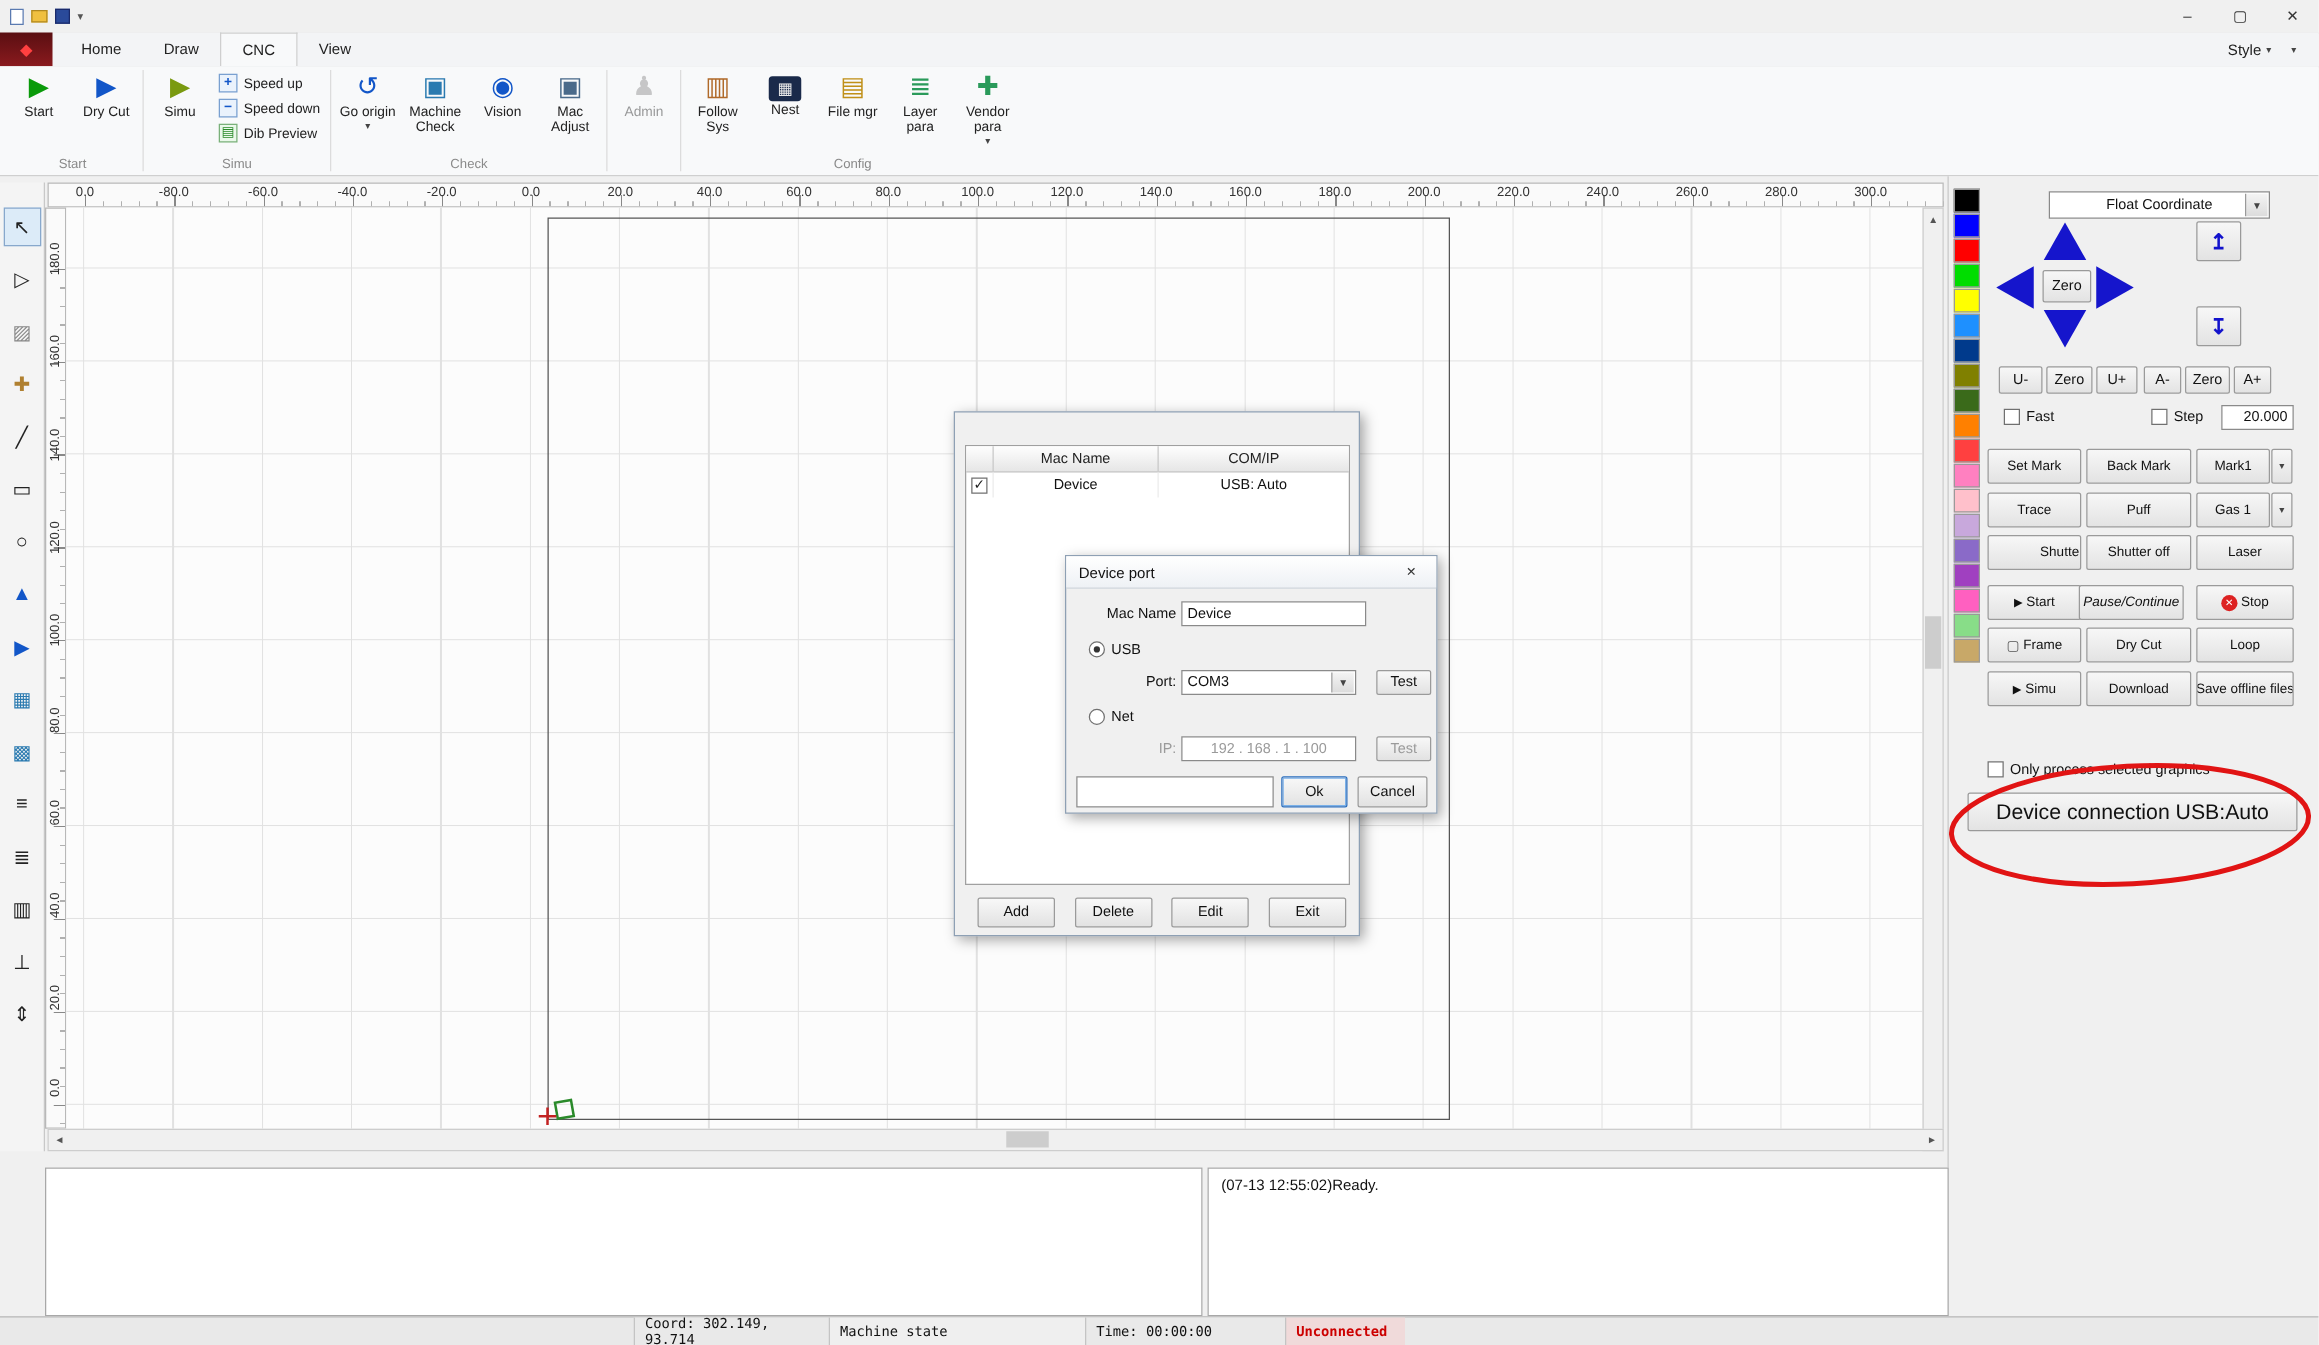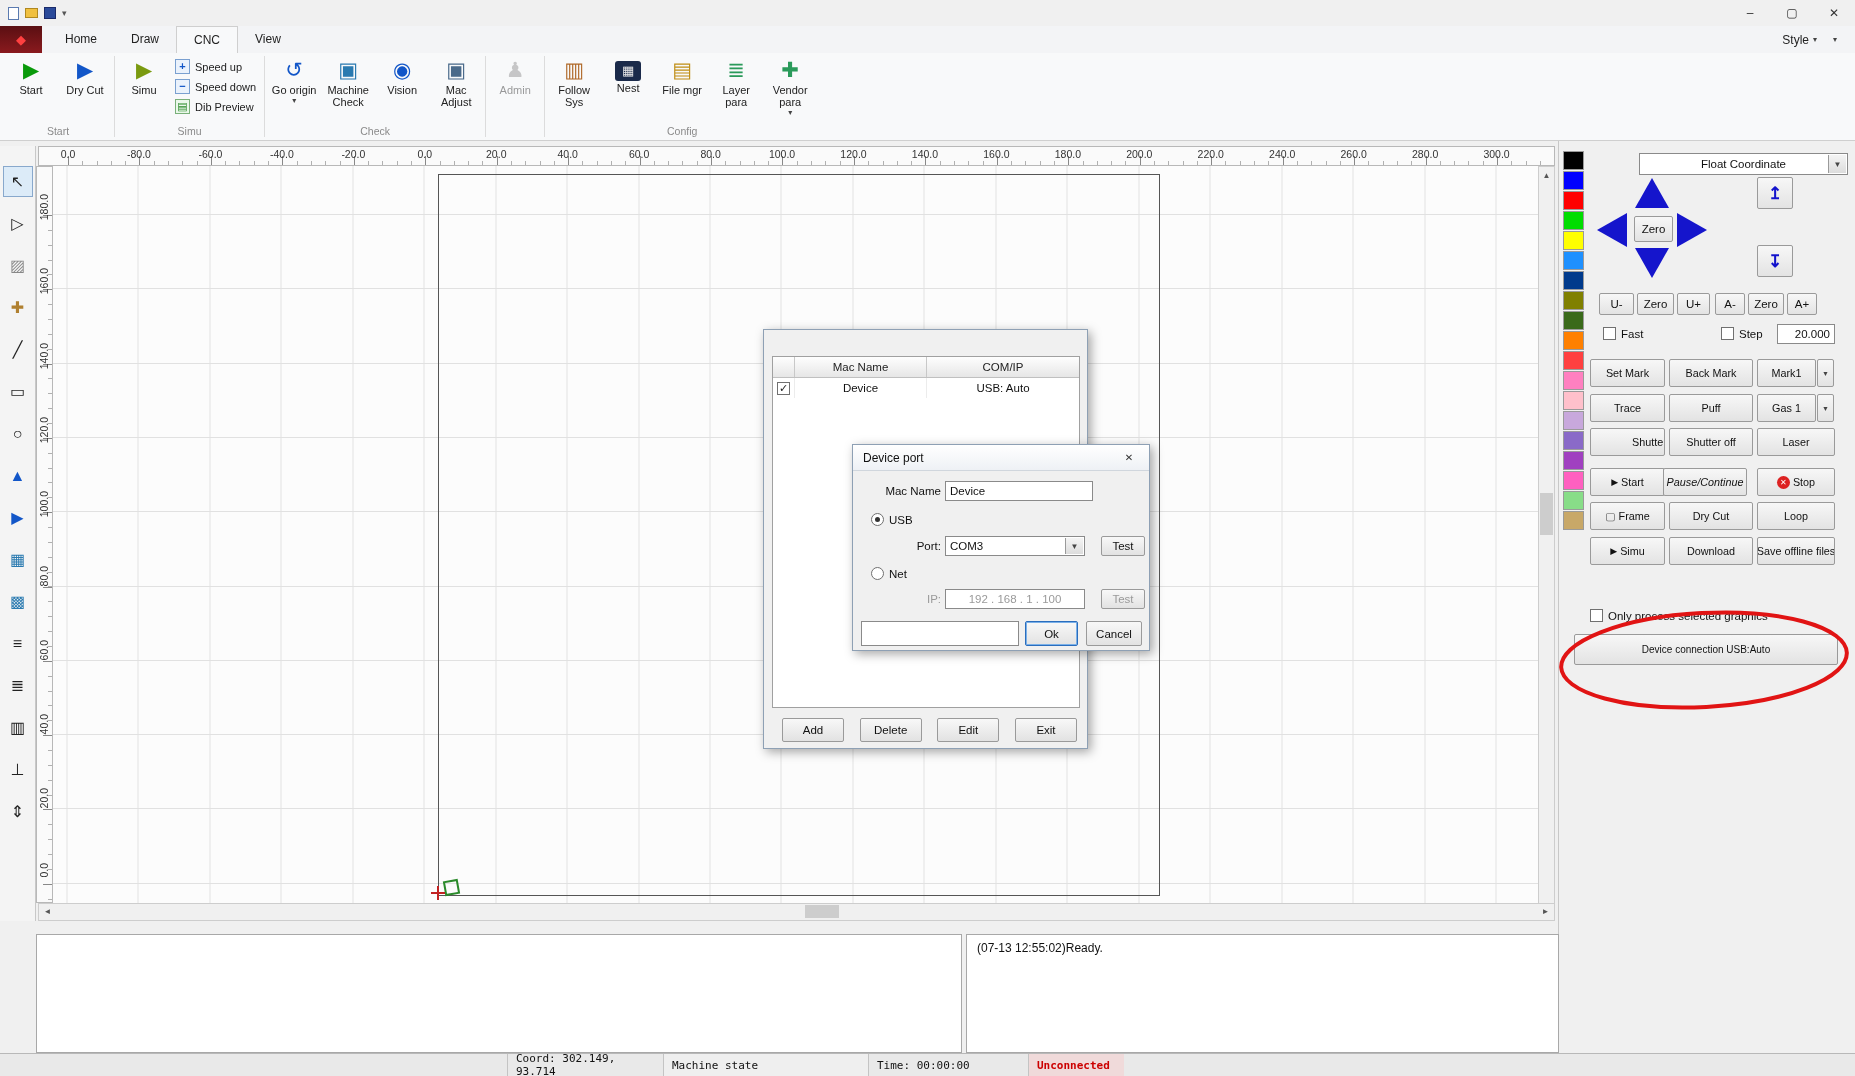--- a/index.html
+++ b/index.html
@@ -89,21 +89,21 @@
   .seg.s1{left:507px;width:156px;}
   .seg.s2{left:663px;width:205px;background:#efefef;}
   .seg.s3{left:868px;width:160px;}
   .seg.s4{left:1028px;width:96px;color:#cc0000;background:#f0dada;font-weight:bold;}
 
   
   .rpanel{position:absolute;left:1558px;top:141px;width:297px;height:912px;background:#f0f0f0;border-left:1px solid #c8c8c8;box-sizing:border-box;}
   .combo{position:absolute;background:#fff;border:1px solid #8a8a8a;height:22px;display:flex;align-items:center;justify-content:center;box-sizing:border-box;font-size:11.5px;}
   .combo .cval{padding-left:4px;margin-right:auto;}
   .carrow{position:absolute;right:1px;top:1px;bottom:1px;width:17px;background:linear-gradient(#f4f4f4,#dcdcdc);border-left:1px solid #9a9a9a;font-size:8px;display:flex;align-items:center;justify-content:center;color:#444;}
-  .float-combo{left:80px;top:12px;width:209px;}
+  .float-combo{left:80px;top:12px;width:177px;}
   .palette{position:absolute;left:4px;top:10px;display:flex;flex-direction:column;gap:1px;}
   .swatch{width:21px;height:19px;border:1px solid #9a9a9a;box-sizing:border-box;}
   .tri{position:absolute;width:0;height:0;}
   .tri.up{border-left:17px solid transparent;border-right:17px solid transparent;border-bottom:30px solid #1515cc;}
   .tri.down{border-left:17px solid transparent;border-right:17px solid transparent;border-top:30px solid #1515cc;}
   .tri.left{border-top:17px solid transparent;border-bottom:17px solid transparent;border-right:30px solid #1515cc;}
   .tri.right{border-top:17px solid transparent;border-bottom:17px solid transparent;border-left:30px solid #1515cc;}
   .btn{position:absolute;background:linear-gradient(#f7f7f7,#e3e3e3);border:1px solid #9a9a9a;border-radius:2px;font-family:"Liberation Sans",sans-serif;font-size:11.5px;color:#111;display:flex;align-items:center;justify-content:center;gap:3px;padding:0;white-space:nowrap;overflow:hidden;height:28px;box-sizing:border-box;}
   .zjog{width:36px;height:32px;}
   .zg{font-size:17px;color:#1212cc;font-weight:bold;}
@@ -116,21 +116,21 @@
   .tinput{position:absolute;background:#fff;border:1px solid #8a8a8a;height:20px;box-sizing:border-box;font-size:11.5px;line-height:18px;padding:0 4px;color:#111;}
   .tinput.num{text-align:right;}
   .tinput.dim{color:#9a9a9a;}
   .btngrid{position:absolute;left:0;width:100%;height:210px;}
   .gbtn{font-size:10.8px;}
   .abtn{width:17px;font-size:7px;color:#444;}
   .gic{flex:none;display:inline-flex;align-items:center;justify-content:center;}
   .gic.play{color:#111;font-size:9px;}
   .gic.stop{background:#d22;color:#fff;border-radius:50%;width:13px;height:13px;font-size:8px;}
   .gic.frame{color:#555;font-size:11px;}
-  .devconn{font-size:10px;}
+  .devconn{font-size:17px;}
 
   
   .dlg{position:absolute;background:#f0f0f0;border:1px solid #8ea0b4;box-shadow:3px 3px 10px rgba(0,0,0,.35);box-sizing:border-box;}
   .dlg.list{left:763px;top:329px;width:325px;height:420px;z-index:50;}
   .dlg.port{left:852px;top:444px;width:298px;height:207px;z-index:60;}
   .dtable{position:absolute;left:8px;top:26px;width:308px;height:352px;background:#fff;border:1px solid #a0a0a0;box-sizing:border-box;}
   .thead{display:flex;height:20px;background:linear-gradient(#fefefe,#e6e6e6);border-bottom:1px solid #c0c0c0;}
   .th{display:flex;align-items:center;justify-content:center;font-size:11.5px;color:#222;border-right:1px solid #c8c8c8;box-sizing:border-box;}
   .trow{display:flex;height:20px;align-items:center;}
   .td{display:flex;align-items:center;justify-content:center;font-size:11.5px;border-right:1px solid #ececec;box-sizing:border-box;height:100%;}

